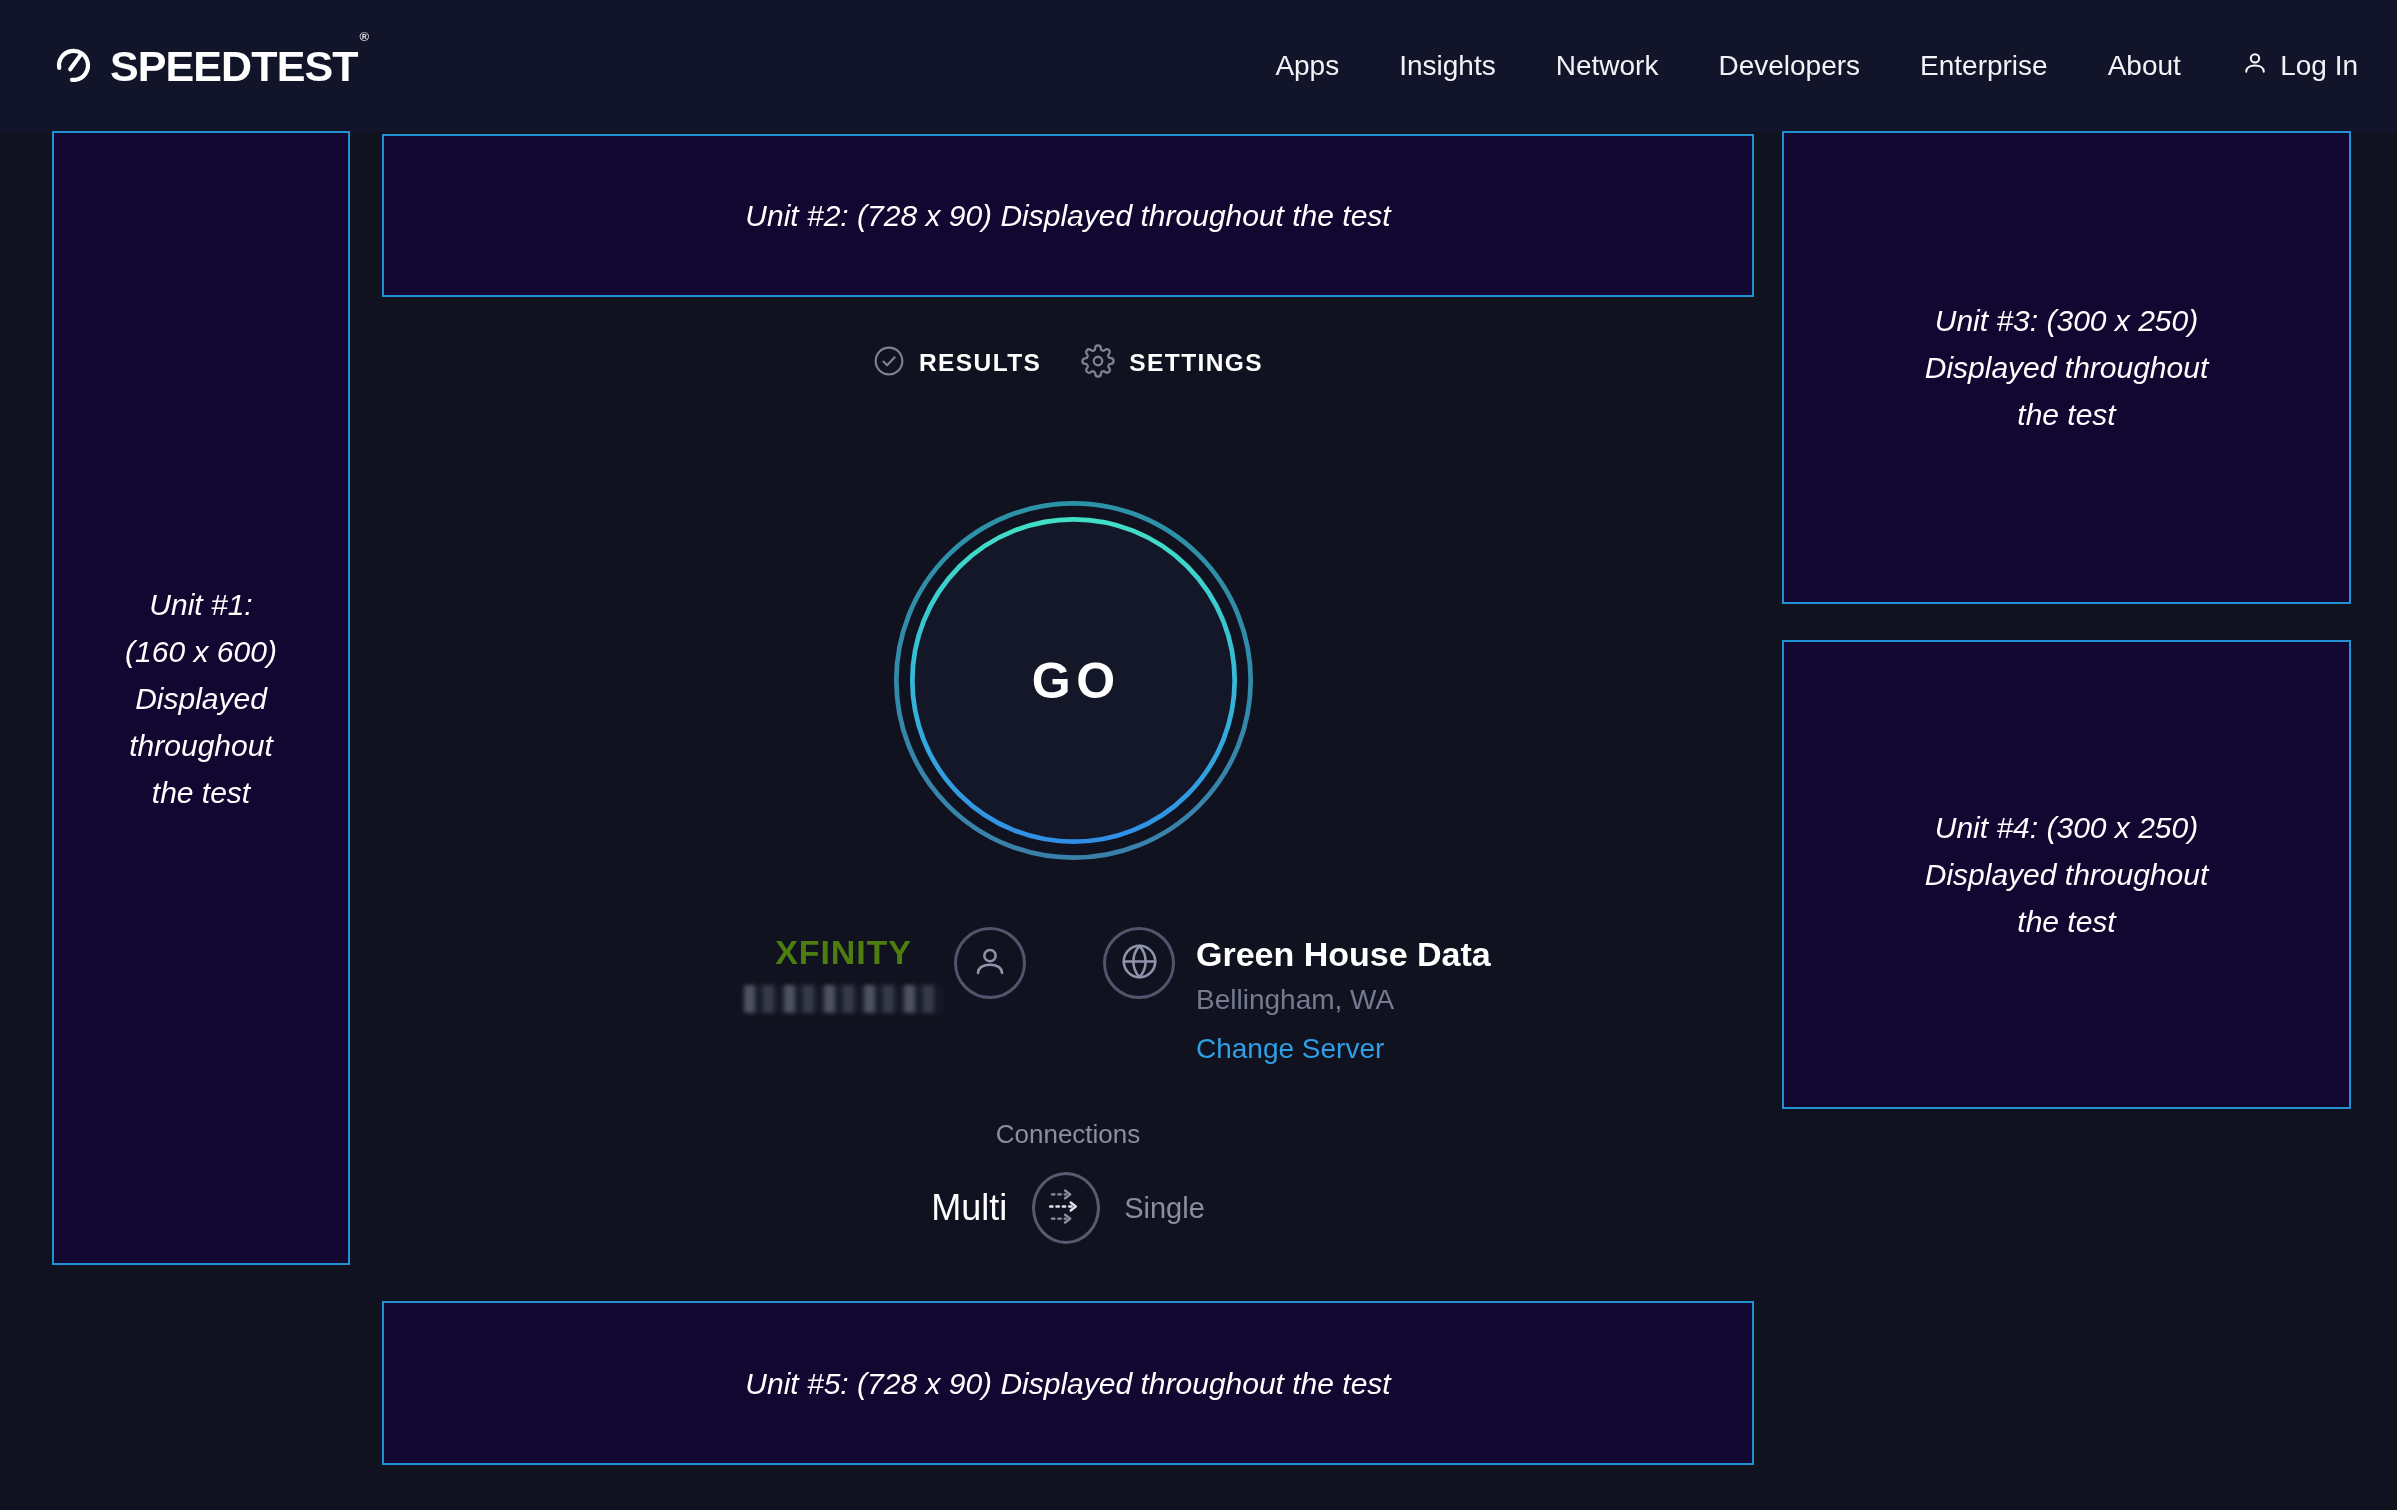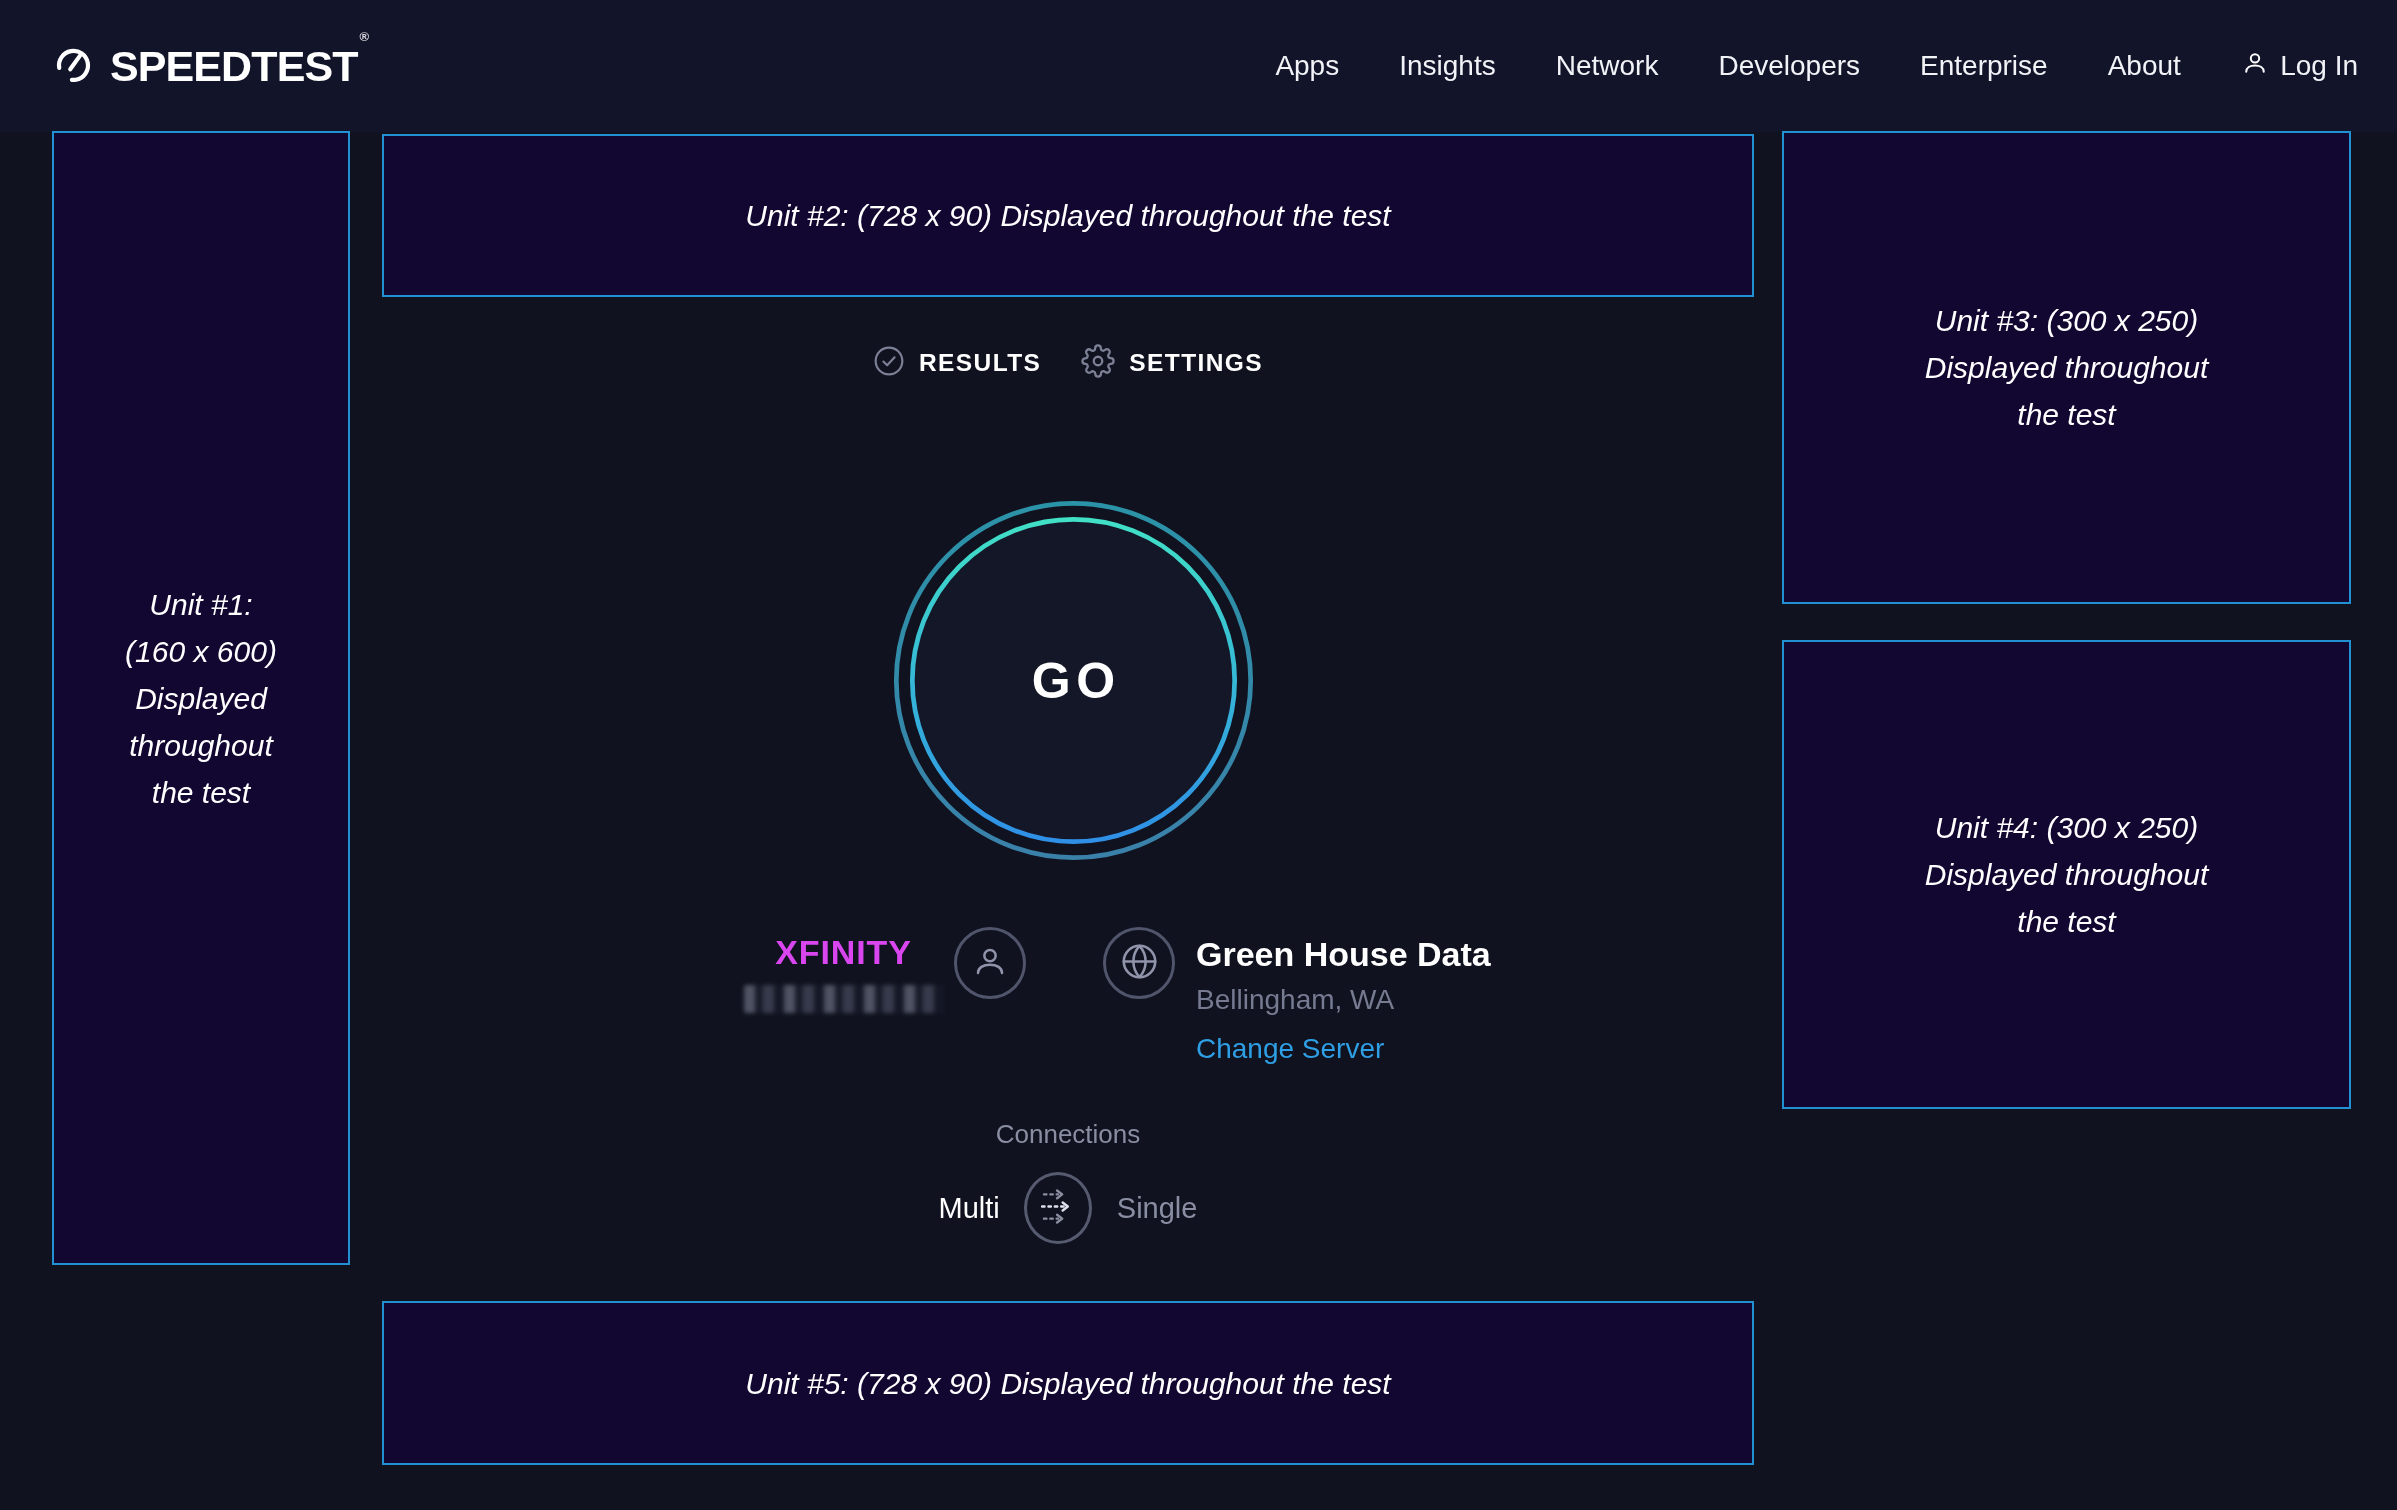--- a/index.html
+++ b/index.html
@@ -43,21 +43,21 @@
   .tab-label{font-size:24.5px;font-weight:700;letter-spacing:1.4px;color:#ffffff;}
   
   .go-wrap{
     position:absolute;left:885px;top:492px;width:377px;height:377px;
     display:flex;align-items:center;justify-content:center;cursor:pointer;
   }
   .go-rings{position:absolute;left:0;top:0;}
   .go-label{position:relative;font-size:50px;font-weight:600;letter-spacing:5.6px;color:#ffffff;padding-left:5.6px;}
   
   .isp-block{position:absolute;left:736px;top:932px;width:215px;text-align:center;}
-  .isp-name{font-size:34px;font-weight:600;letter-spacing:0.9px;color:#d946ef;line-height:40px;}
+  .isp-name{font-size:34px;font-weight:600;letter-spacing:0.9px;color:#4d7c0f;line-height:40px;}
   .redacted{
     margin:13px auto 0;width:200px;height:28px;border-radius:1.9px;
     background:repeating-linear-gradient(90deg,
       rgba(150,155,175,.55) 0 11.3px, rgba(55,60,80,.30) 11.3px 19px,
       rgba(120,125,150,.45) 19px 30px, rgba(40,45,62,.28) 30px 40px);
     filter:blur(1.9px);opacity:.85;
   }
   .icon-circle{
     position:absolute;width:72px;height:72px;border:3.8px solid #51556c;border-radius:50%;
     box-sizing:border-box;display:flex;align-items:center;justify-content:center;
@@ -70,21 +70,21 @@
   .server-change{font-size:28px;color:#2f9fe5;line-height:34px;margin-top:15px;cursor:pointer;}
   
   .conn-title{
     position:absolute;left:382px;top:1119px;width:1372px;text-align:center;
     font-size:26px;color:#8a8ea2;
   }
   .conn-row{
     position:absolute;left:382px;top:1172px;width:1372px;height:72px;
     display:flex;align-items:center;justify-content:center;gap:24.5px;
   }
-  .conn-multi{font-size:29px;color:#ffffff;font-weight:500;cursor:pointer;}
+  .conn-multi{font-size:36px;color:#ffffff;font-weight:500;cursor:pointer;}
   .conn-single{font-size:29px;color:#8a8ea2;cursor:pointer;}
   .conn-toggle{
     width:68px;height:72px;border:3.3px solid #575b70;border-radius:50%;
     box-sizing:border-box;display:flex;align-items:center;justify-content:center;cursor:pointer;
   }
 </style>
 </head>
 <body>
 
 <div class="page">

